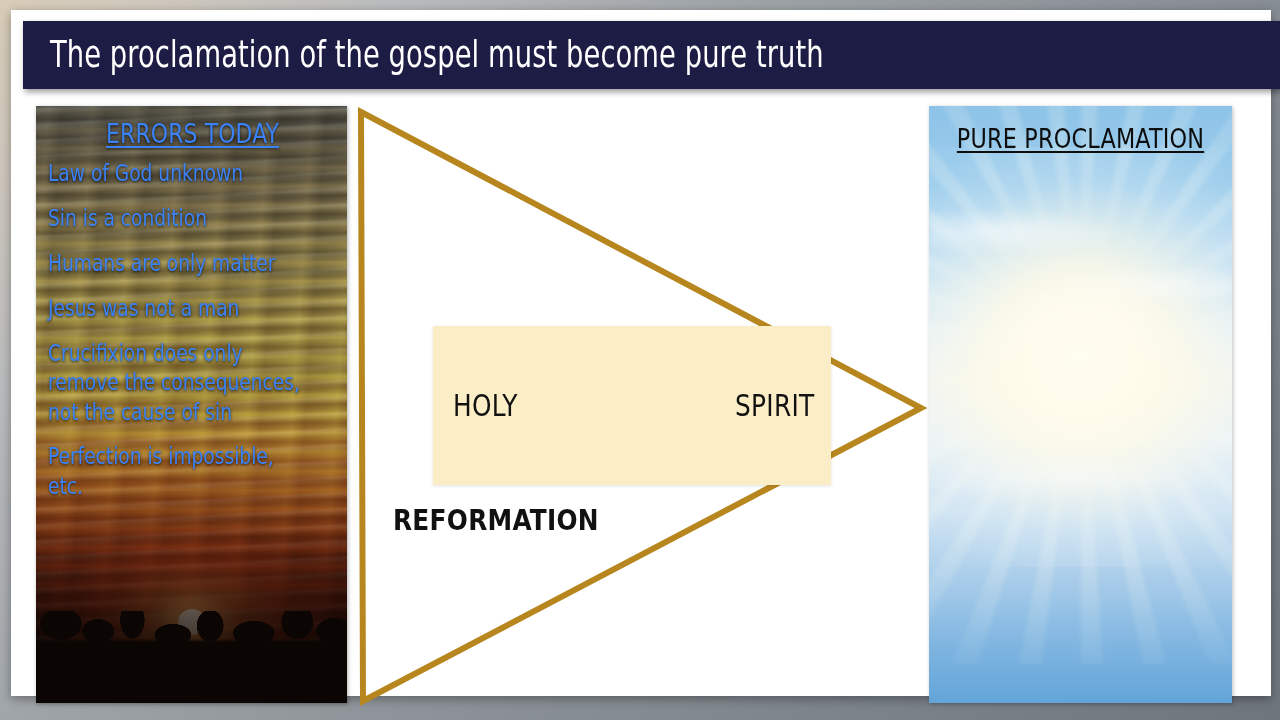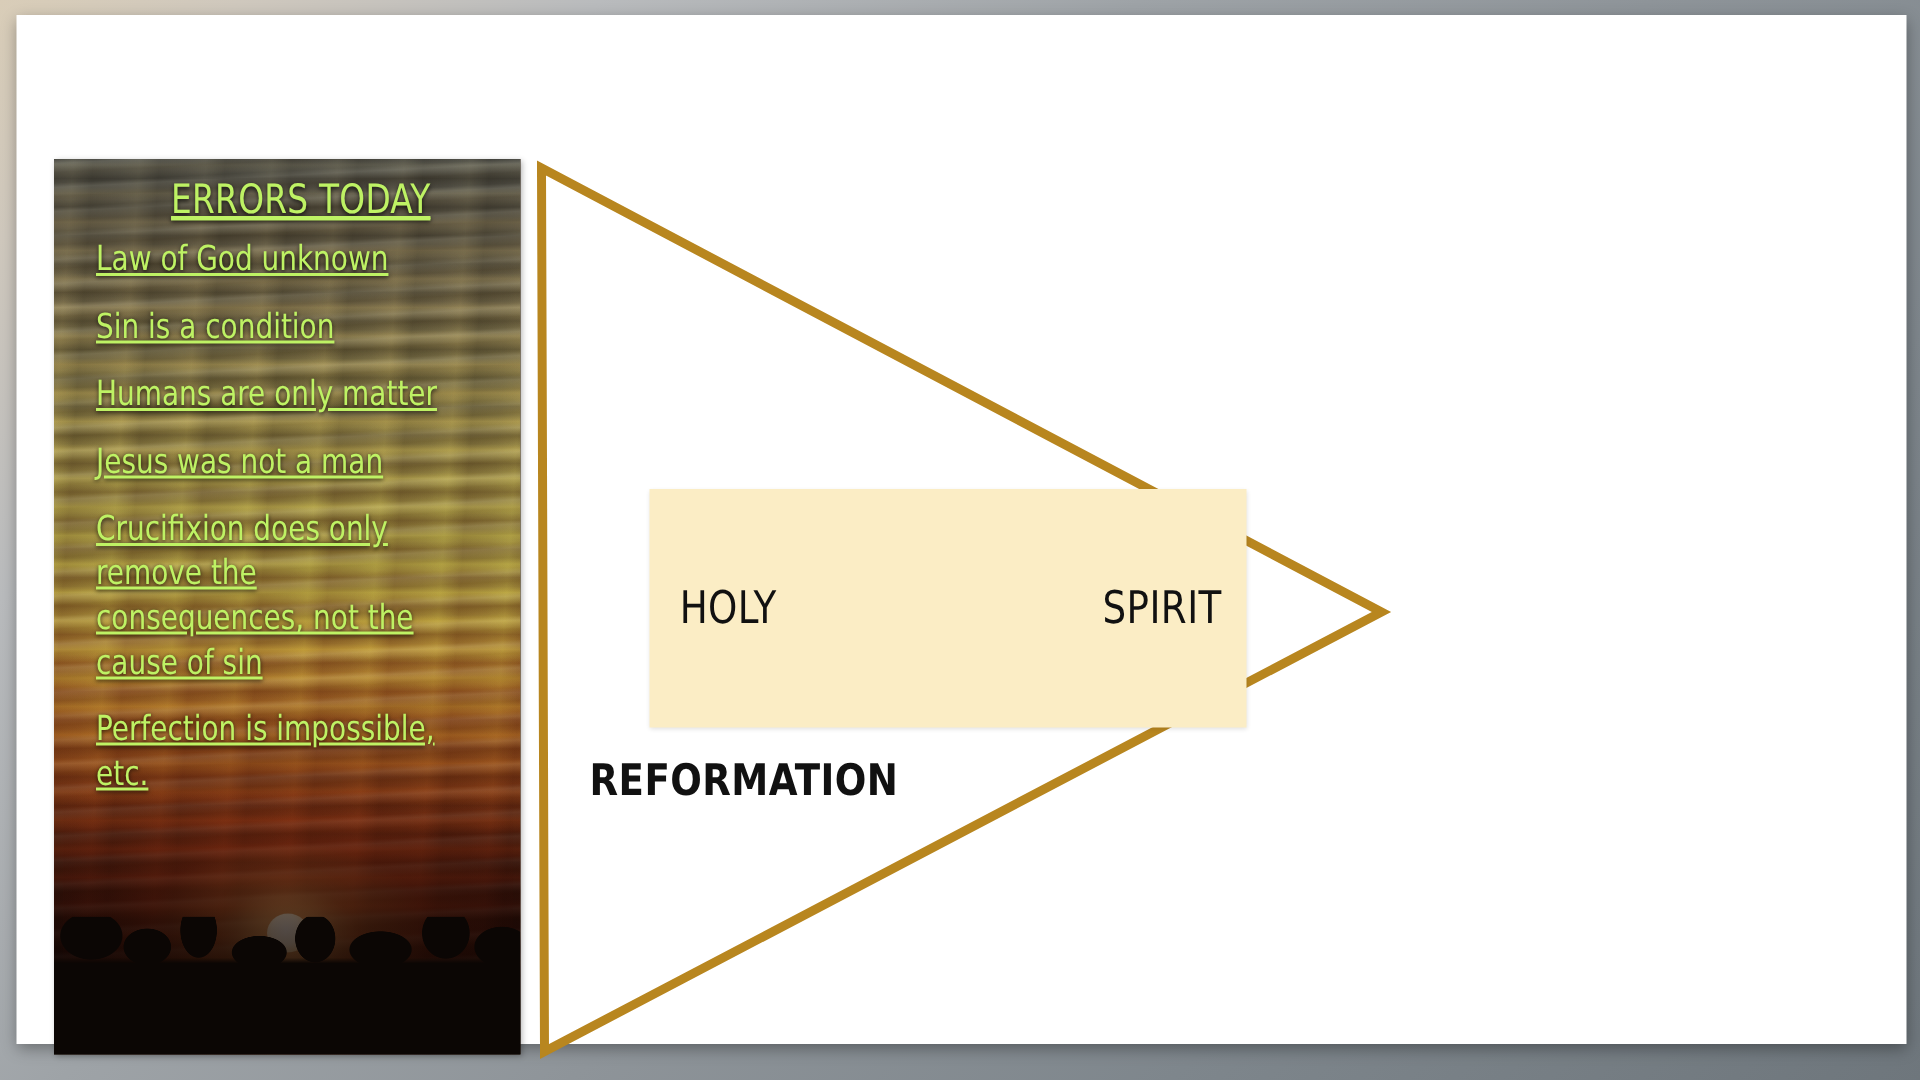--- a/index.html
+++ b/index.html
@@ -158,26 +158,25 @@
       radial-gradient(ellipse 22px 26px at 56% 16%, #000 60%, transparent 62%),
       radial-gradient(ellipse 34px 20px at 70% 24%, #000 60%, transparent 62%),
       radial-gradient(ellipse 26px 28px at 84% 12%, #000 60%, transparent 62%),
       radial-gradient(ellipse 30px 22px at 96% 22%, #000 60%, transparent 62%),
       linear-gradient(to bottom, transparent 0%, transparent 30%, #000 34%, #000 100%);
   }
 
   #errors-content {
     position: absolute;
     left: 0; top: 0; right: 0; bottom: 0;
-    padding: 12px 10px 0 28px;
+    padding: 12px 10px 0 12px;
     box-sizing: border-box;
-    color: #bef264;
+    color: #3b82f6;
     font-family: "DejaVu Sans Condensed", "Liberation Sans Narrow", "Liberation Sans", sans-serif;
     text-shadow: 0 1px 3px rgba(0,0,0,0.75);
-    text-decoration: underline;
   }
   #errors-heading {
     text-align: center;
     font-size: 27px;
     font-weight: 400;
     letter-spacing: 0.2px;
     text-decoration: underline;
     text-underline-offset: 3px;
     margin: 0 0 10px 0;
     transform: scaleX(0.9);
@@ -430,20 +429,23 @@
     transform: scaleX(0.92);
   }
 </style>
 </head>
 <body>
 
 <div id="stage">
 
   <div id="slide">
 
+    <div id="title-bar">
+      <div id="title-text" class="squeeze">The proclamation of the gospel must become pure truth</div>
+    </div>
 
     <div id="errors-panel">
       <div class="sky-layer sky-base"></div>
       <div class="sky-layer sky-clouds"></div>
       <div class="sky-layer sky-clouds2"></div>
       <div class="sun-glow"></div>
       <div class="sun-disc"></div>
       <div class="sky-layer sky-darken-bottom"></div>
       <div class="treeline"></div>
 
@@ -464,15 +466,22 @@
 
     <div id="eye-card">
       <div class="side-word" id="holy-word">HOLY</div>
 
 
       <div class="side-word" id="spirit-word">SPIRIT</div>
     </div>
 
     <div id="reformation">REFORMATION</div>
 
+    <div id="pure-panel">
+      <div class="sky-r-base"></div>
+      <div class="sky-r-rays"></div>
+      <div class="sky-r-glow"></div>
+      <div class="sky-r-wisps"></div>
+      <div id="pure-heading">PURE PROCLAMATION</div>
+    </div>
 
   </div>
 </div>
 
 </body></html>

